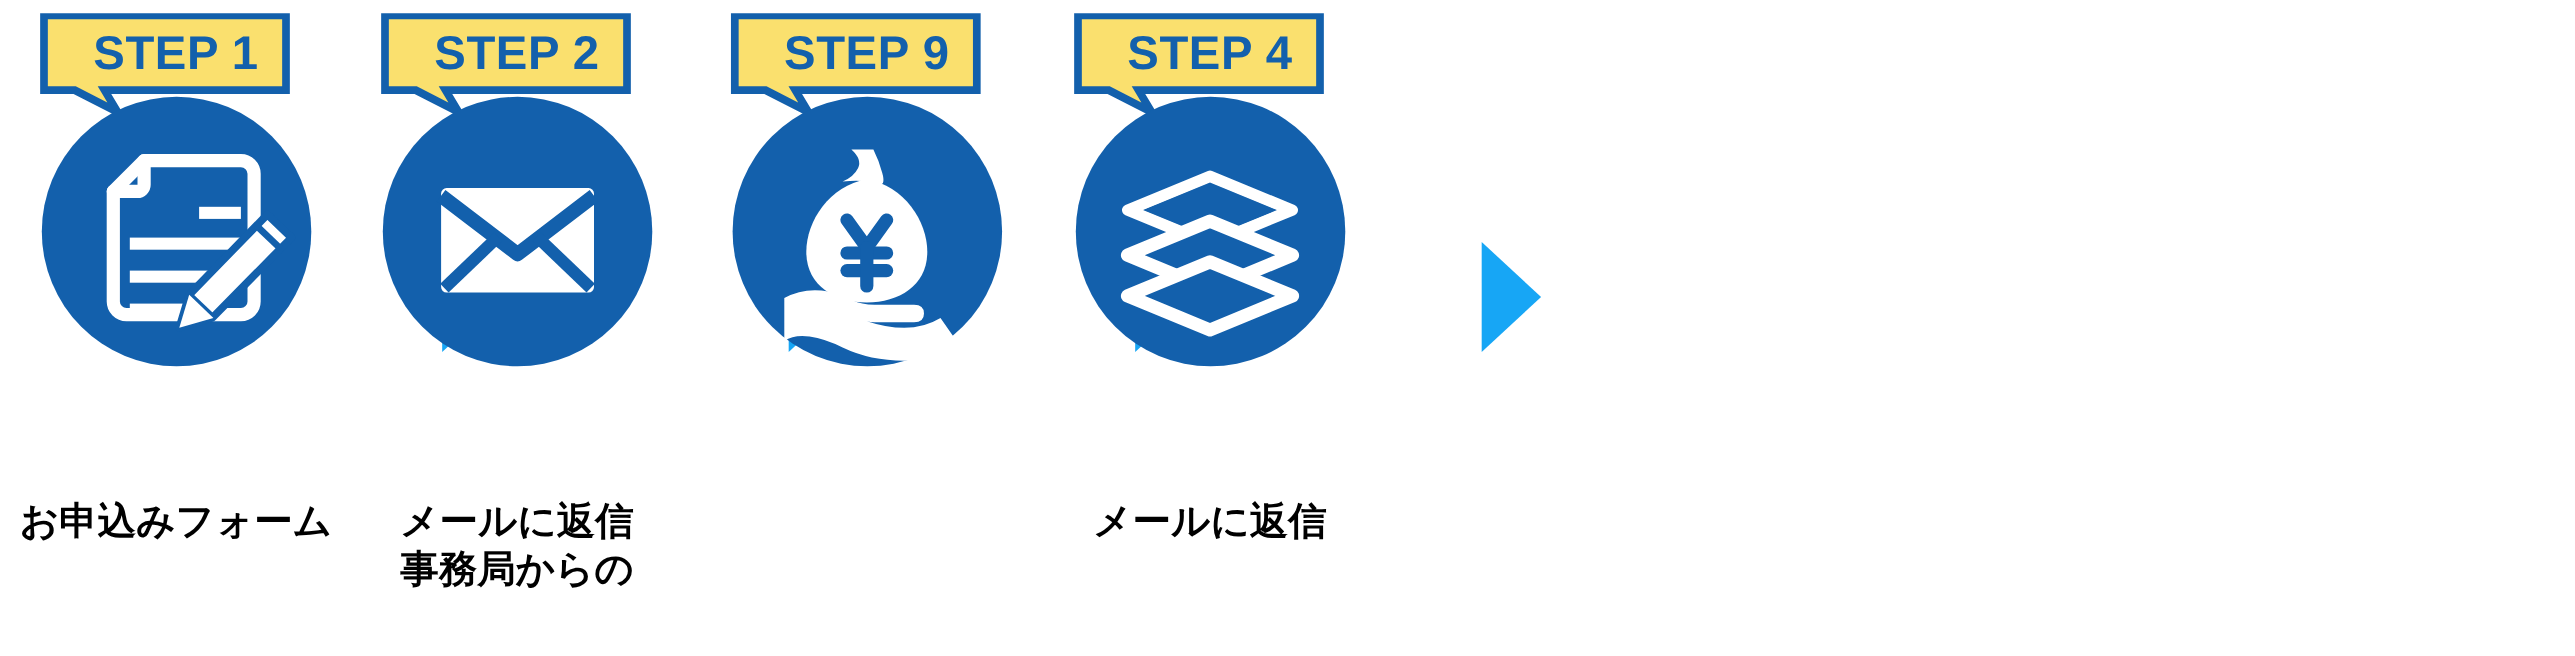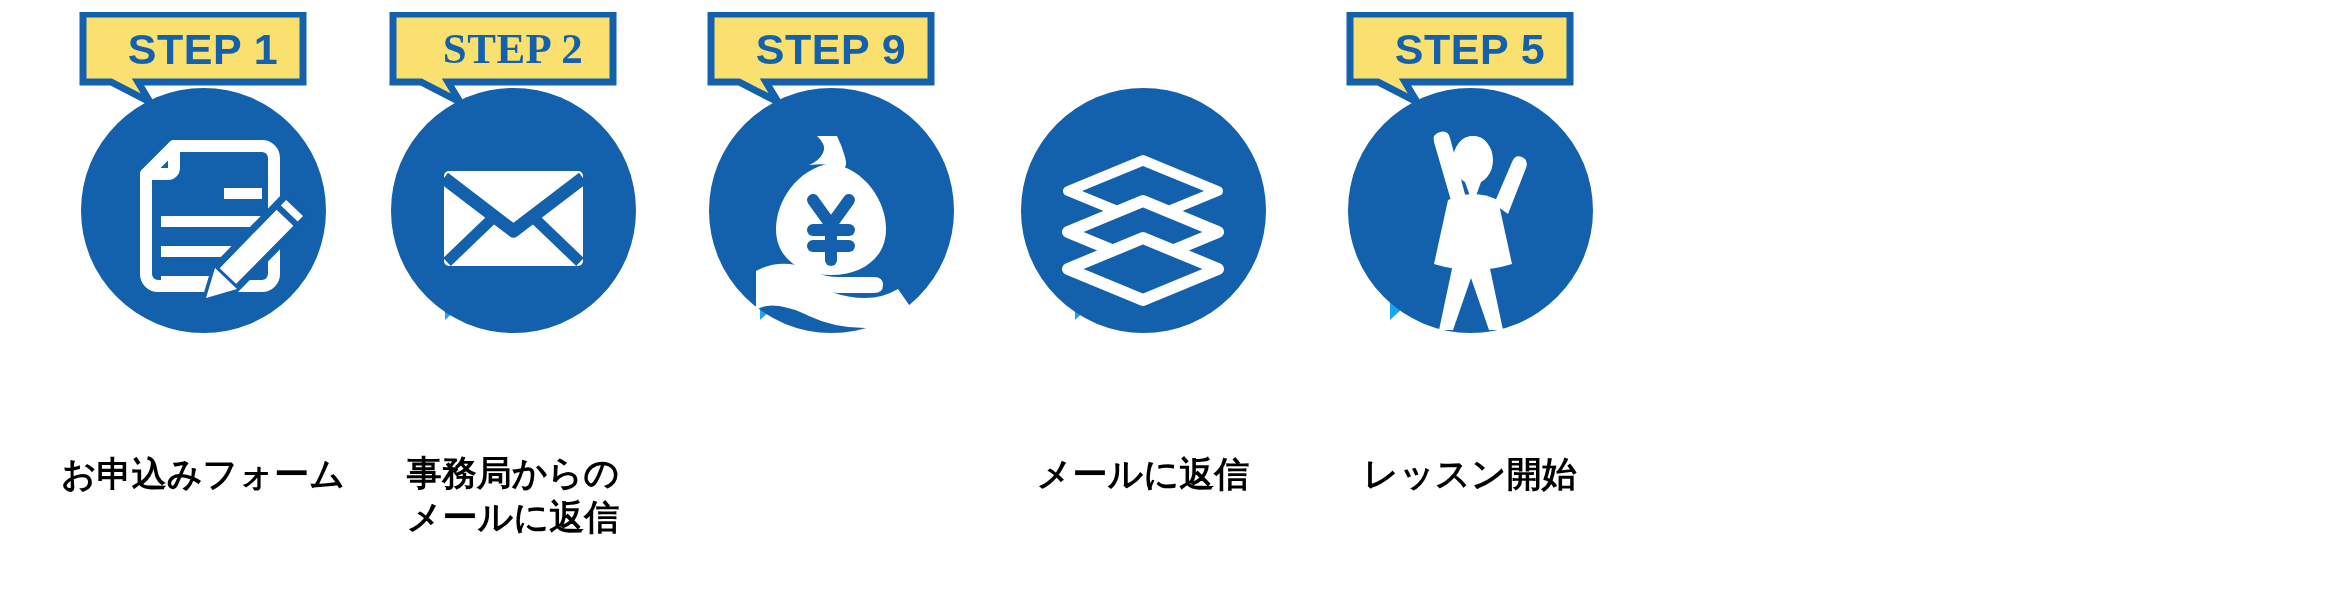--- a/index.html
+++ b/index.html
@@ -5,21 +5,21 @@
   html,body{margin:0;padding:0;}
   body{
     width:2341px;height:596px;
     background:#ffffff;
     font-family:"Liberation Sans","DejaVu Sans",sans-serif;
     overflow:hidden;
     position:relative;
   }
   #flow{
     position:relative;
-    width:2195px;height:596px;margin-left:43px;
+    width:2195px;height:596px;
   }
   .step{
     position:absolute;
     top:0;
     width:300px;
     height:596px;
   }
   
   .badge-wrap{
     position:absolute;
@@ -111,40 +111,40 @@
       <div>お申込みフォーム</div>
     </div>
   </div>
 
   <div class="arrow" style="left:400px;">
     <svg width="58" height="104" viewBox="0 0 58 104">
       <path d="M2 2 L56 52 L2 102 Z" fill="#17a6f5"></path>
     </svg>
   </div>
 
-  <div class="step" style="left:320px;font-family:Liberation Serif, serif;">
+  <div class="step" style="left:320px;">
     <div class="badge-wrap">
       <svg class="badge-svg" width="300" height="92" viewBox="0 0 300 92">
         <path d="M30 2 H250 V70 H85 L97 90 L58 70 H30 Z" fill="#fae06e" stroke="#1360ac" stroke-width="7" stroke-linejoin="miter"></path>
       </svg>
       <div class="badge-label">STEP 2</div>
     </div>
 
     <div class="circle">
       <svg viewBox="0 0 245 245">
         <rect x="53" y="83" width="139" height="95" rx="5" fill="#ffffff"></rect>
         <path d="M53 90 L122.5 143 L192 90" fill="none" stroke="#1360ac" stroke-width="13" stroke-linejoin="round"></path>
         <path d="M56 174 L105 127" fill="none" stroke="#1360ac" stroke-width="11"></path>
         <path d="M189 174 L140 127" fill="none" stroke="#1360ac" stroke-width="11"></path>
       </svg>
     </div>
 
     <div class="caption">
+      <div>メールに返信</div>
       <div>事務局からの</div>
-      <div>メールに返信</div>
     </div>
   </div>
 
   <div class="arrow" style="left:715px;">
     <svg width="58" height="104" viewBox="0 0 58 104">
       <path d="M2 2 L56 52 L2 102 Z" fill="#17a6f5"></path>
     </svg>
   </div>
 
   <div class="step" style="left:638px;">
@@ -175,20 +175,26 @@
 
   </div>
 
   <div class="arrow" style="left:1030px;">
     <svg width="58" height="104" viewBox="0 0 58 104">
       <path d="M2 2 L56 52 L2 102 Z" fill="#17a6f5"></path>
     </svg>
   </div>
 
   <div class="step" style="left:950px;">
+    <div class="badge-wrap">
+      <svg class="badge-svg" width="300" height="92" viewBox="0 0 300 92">
+        <path d="M30 2 H250 V70 H85 L97 90 L58 70 H30 Z" fill="#fae06e" stroke="#1360ac" stroke-width="7" stroke-linejoin="miter"></path>
+      </svg>
+      <div class="badge-label">STEP 4</div>
+    </div>
 
     <div class="circle">
       <svg viewBox="0 0 245 245">
         <g>
           <path d="M122 72 L197 103 L122 134 L47 103 Z" fill="#ffffff"></path>
           <path d="M122 78 L183 103 L122 128 L61 103 Z" fill="#1360ac"></path>
           <path d="M122 72 L197 103 L122 134 L47 103 Z" fill="none" stroke="#ffffff" stroke-width="10" stroke-linejoin="round"></path>
         </g>
         <g>
           <path d="M122 113 L197 144 L122 175 L47 144 Z" fill="#1360ac" stroke="#ffffff" stroke-width="12" stroke-linejoin="round"></path>
@@ -203,41 +209,14 @@
       <div>メールに返信</div>
     </div>
   </div>
 
   <div class="arrow" style="left:1345px;">
     <svg width="58" height="104" viewBox="0 0 58 104">
       <path d="M2 2 L56 52 L2 102 Z" fill="#17a6f5"></path>
     </svg>
   </div>
 
-  <div class="step" style="left:1277px;">
-    <div class="badge-wrap">
-      <svg class="badge-svg" width="300" height="92" viewBox="0 0 300 92">
-        <path d="M30 2 H250 V70 H85 L97 90 L58 70 H30 Z" fill="#fae06e" stroke="#1360ac" stroke-width="7" stroke-linejoin="miter"></path>
-      </svg>
-      <div class="badge-label">STEP 5</div>
-    </div>
-
-    <div class="circle">
-      <svg viewBox="0 0 245 245">
-        <g fill="#ffffff">
-          <ellipse cx="125" cy="72" rx="20" ry="24"></ellipse>
-          <path d="M108 62 q4 -14 17 -14 q13 0 17 14 q-17 -6 -34 0 Z"></path>
-          <path d="M117 94 h16 l-5 14 h-6 Z"></path>
-          <path d="M122 108 l-10 30 h26 l-10 -30 Z"></path>
-          <path d="M100 112 q25 -12 50 0 l14 64 q-39 12 -78 0 Z"></path>
-          <path d="M105 176 l-14 66 h14 l18 -52 18 52 h14 l-14 -66 Z"></path>
-          <path d="M104 116 l-18 -62 q-2 -8 6 -10 q8 -2 10 6 l16 60 Z"></path>
-          <path d="M146 116 l18 -42 q3 -8 10 -5 q7 3 4 11 l-18 46 Z"></path>
-        </g>
-      </svg>
-    </div>
-
-    <div class="caption">
-      <div>レッスン開始</div>
-    </div>
-  </div>
 
 </div>
 
 </body></html>

